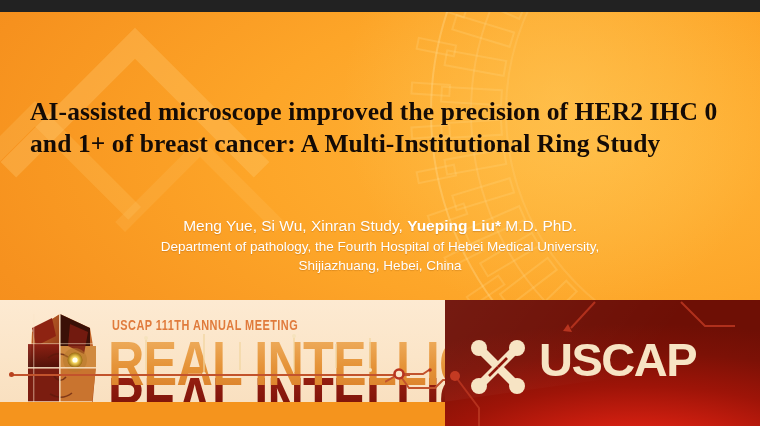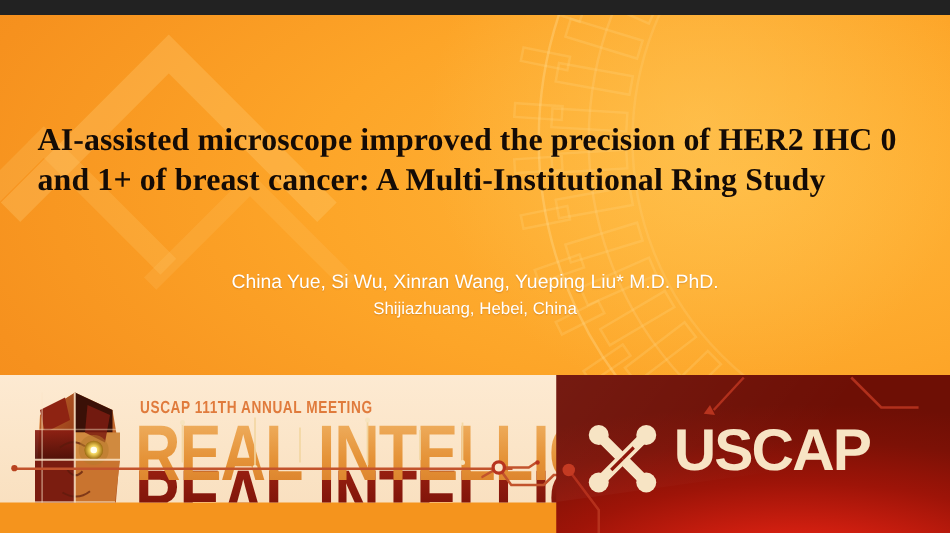--- a/index.html
+++ b/index.html
@@ -73,21 +73,21 @@
     color:#140b06;
     letter-spacing:.1px;
   }
 
   
   .authors{
     position:absolute;left:30px;top:203px;width:700px;
     text-align:center;color:#FFFFFF;
   }
   .authors .l1{font-size:15.5px;line-height:22px;text-shadow:0 1px 1px rgba(120,60,0,.25);}
-  .authors .l1 b{font-weight:normal;}
+  .authors .l1 b{font-weight:bold;}
   .authors .l2{font-size:13.5px;line-height:19px;text-shadow:0 1px 1px rgba(120,60,0,.25);}
   .authors .l3{font-size:13.5px;line-height:19px;text-shadow:0 1px 1px rgba(120,60,0,.25);}
 
   
   .banner{position:absolute;left:0;top:288px;width:760px;height:138px;}
 
   .banner-left{
     position:absolute;left:0;top:0;width:470px;height:102px;
     background:linear-gradient(180deg,#FDEAD2 0%,#FBE5C8 55%,#F9E0C0 100%);
     overflow:hidden;
@@ -200,21 +200,22 @@
       </div>
 
     <div class="chev"></div>
     <div class="chev c2"></div>
     <div class="chev c3"></div>
   </div>
 
   <div class="title">AI-assisted microscope improved the precision of HER2 IHC 0 and 1+ of breast cancer: A Multi-Institutional Ring Study</div>
 
   <div class="authors">
-    <div class="l1"><span>China Yue, Si Wu, Xinran Wang, </span><b>Yueping Liu*</b><span> M.D. PhD.</span></div>
+    <div class="l1"><span>Meng Yue, Si Wu, Xinran Study, </span><b>Yueping Liu*</b><span> M.D. PhD.</span></div>
+    <div class="l2">Department of pathology, the Fourth Hospital of Hebei Medical University,</div>
     <div class="l3">Shijiazhuang, Hebei, China</div>
   </div>
 
   <div class="banner">
 
     <div class="banner-left">
 
       <svg class="face" viewBox="0 0 96 132">
         <defs>
           <linearGradient id="fg1" x1="0" y1="0" x2="1" y2="1">

